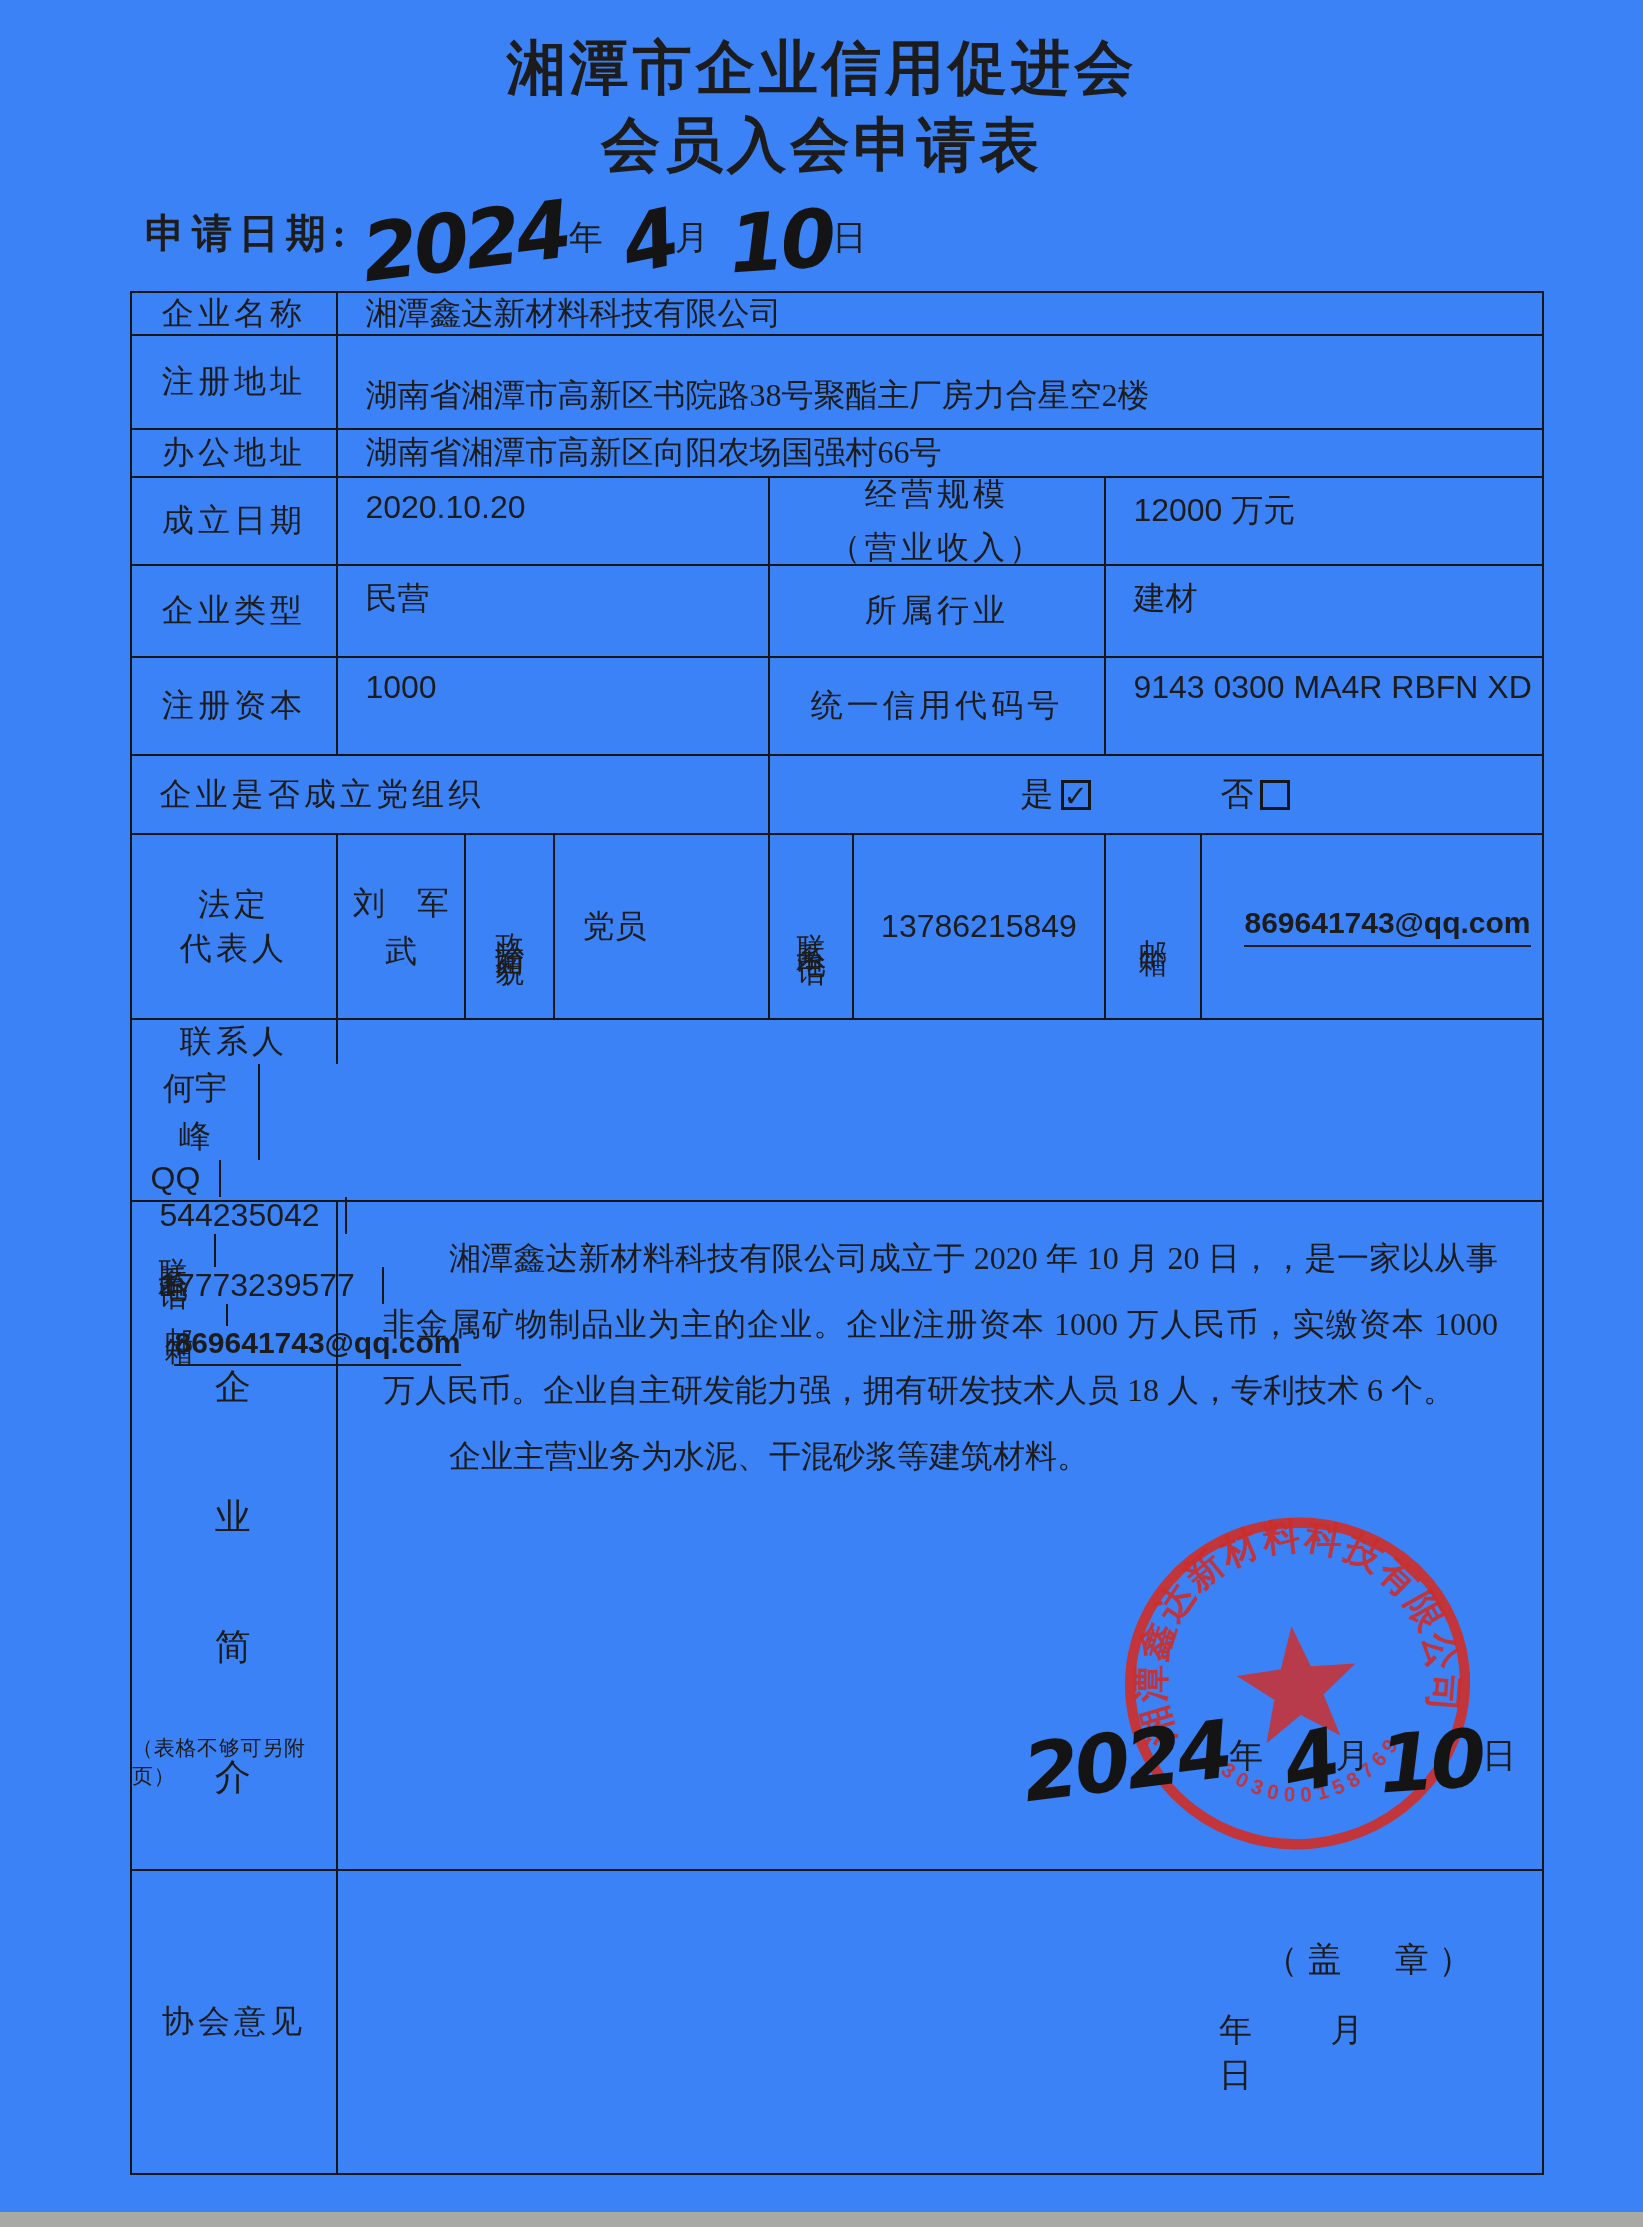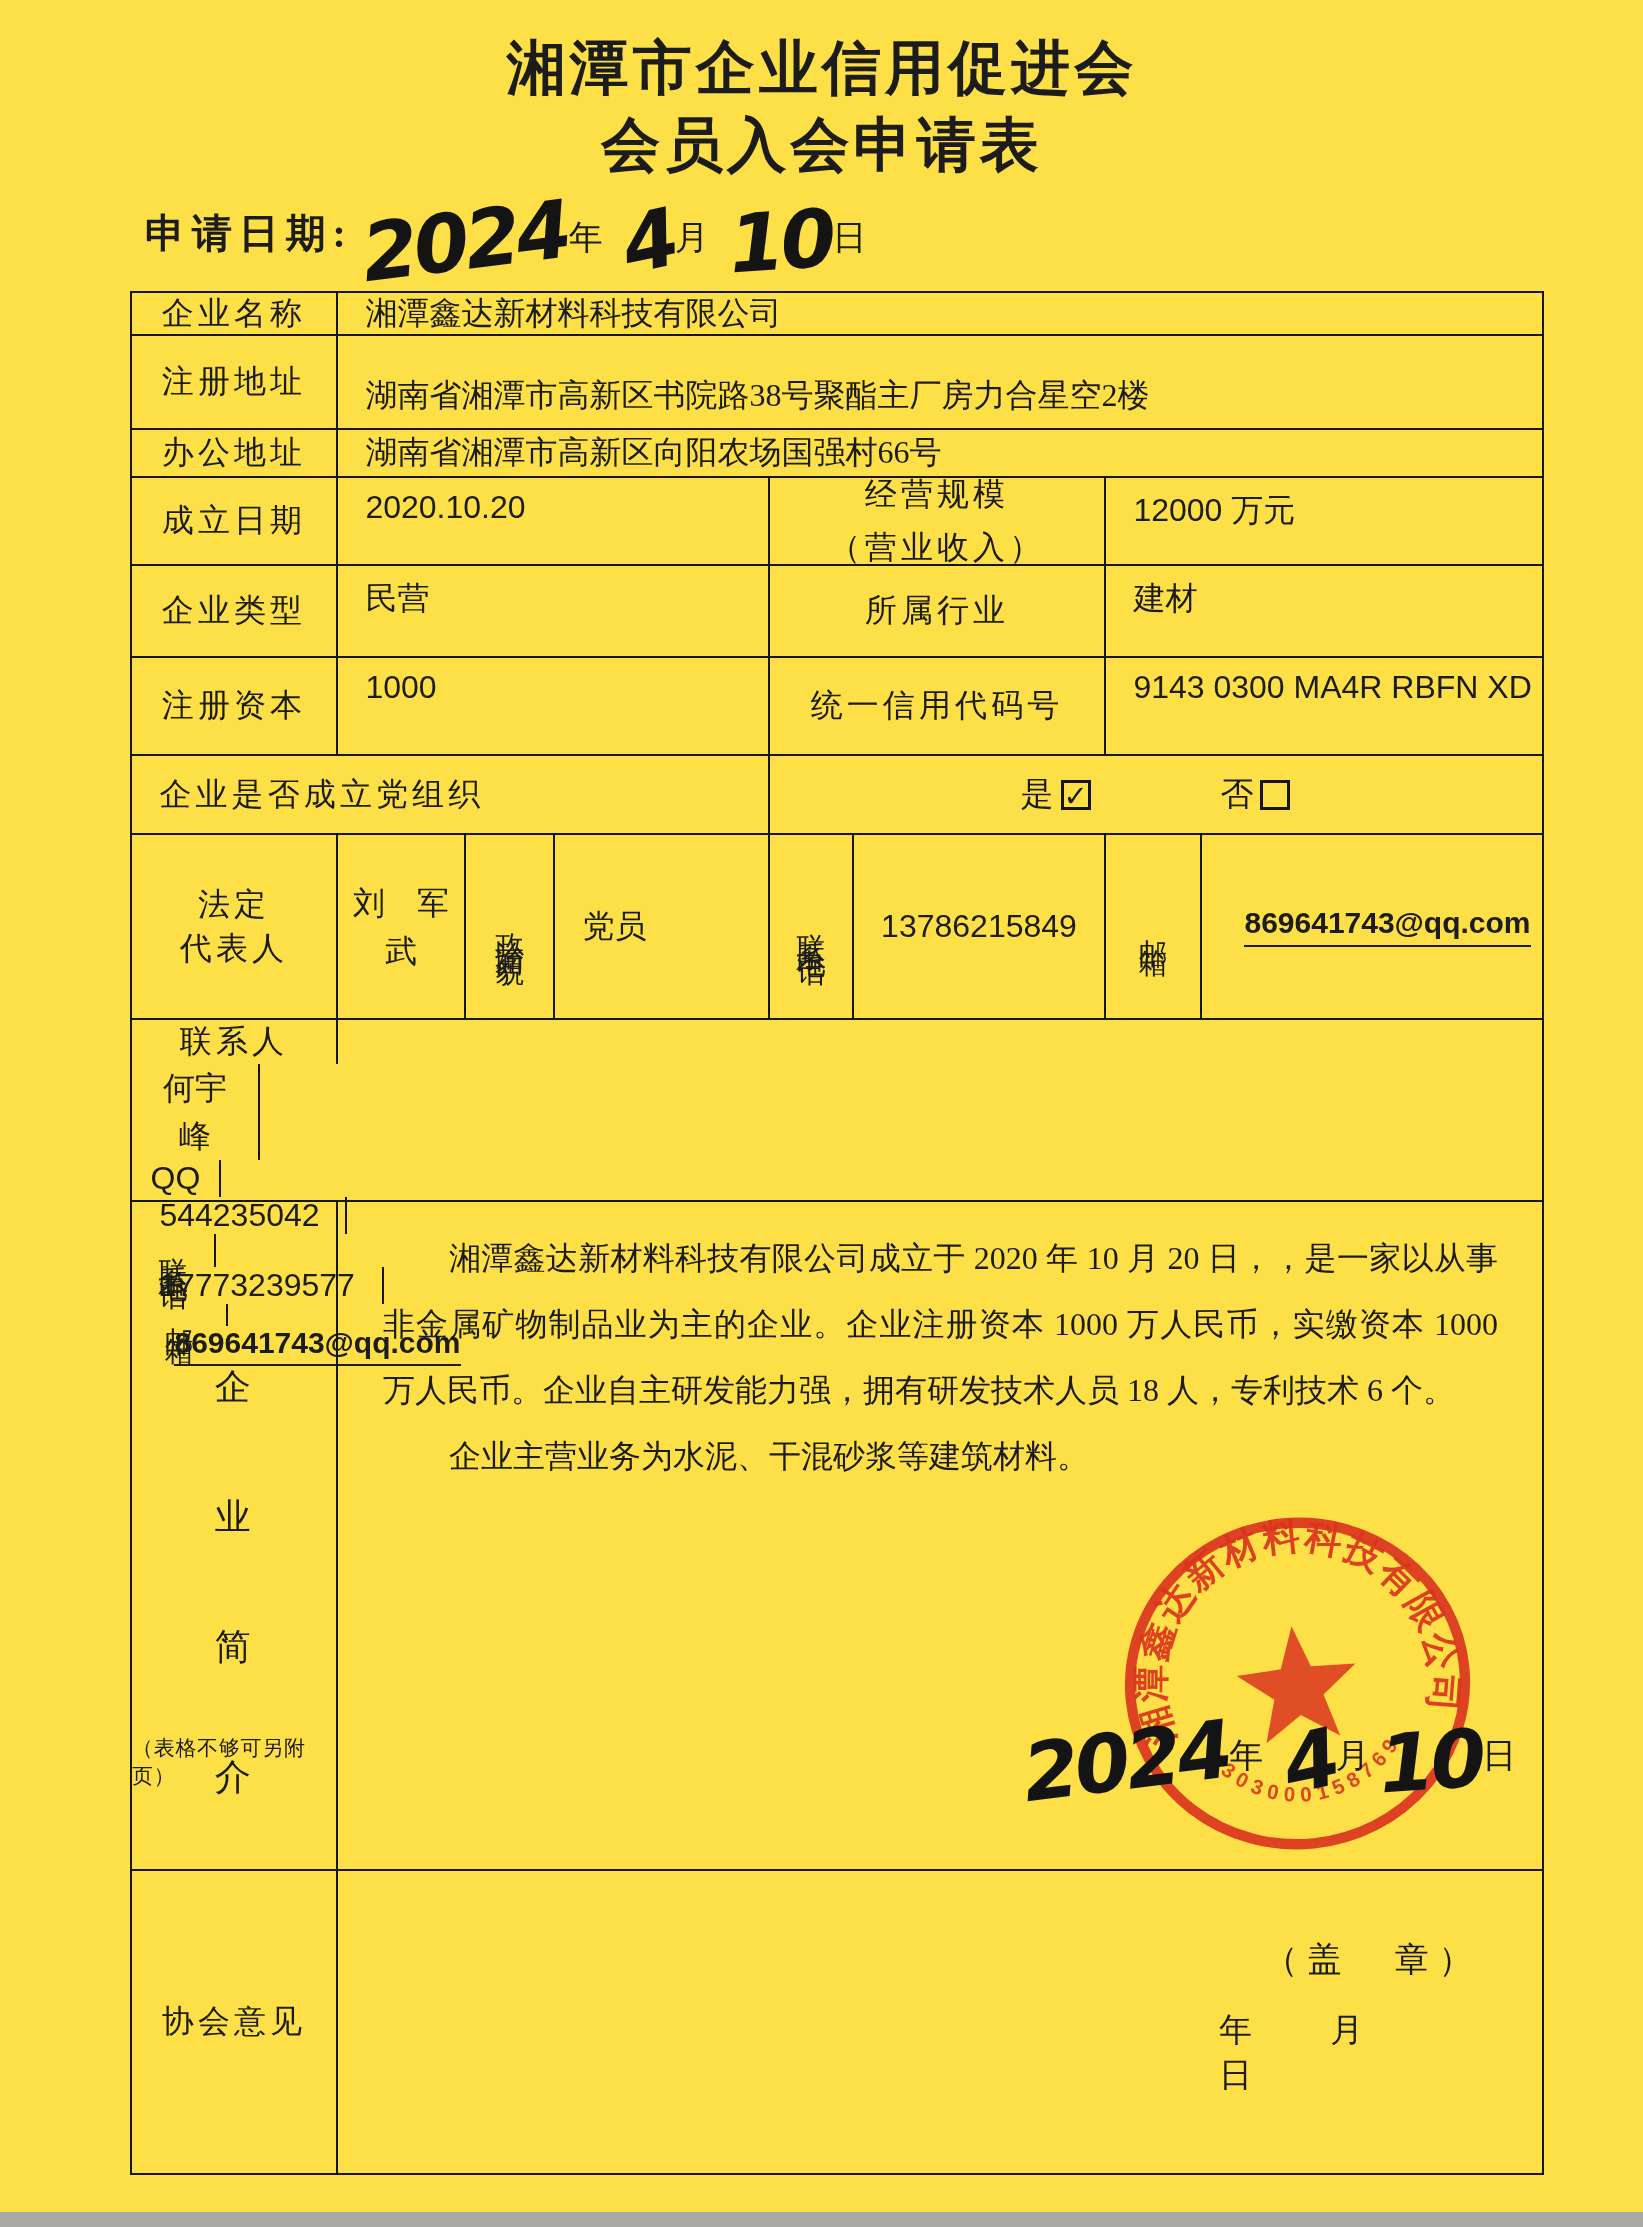--- a/index.html
+++ b/index.html
@@ -1,21 +1,21 @@
 <!DOCTYPE html>
 <html style="font-size:11px"><head>
 <meta charset="utf-8">
 <style>
   html,body{margin:0;padding:0;background:#e9e9e7;}
   .page{
     position:relative;
     width:1644px;
     height:2227px;
     margin:0 auto;
-    background:#fde047;
+    background:#3b82f6;
     overflow:hidden;
     font-family:"Liberation Serif","DejaVu Serif",serif;
     color:#1c1c1c;
   }
   .scan-edge{position:absolute;left:0;bottom:0;width:100%;height:15px;background:#a8a9a4;}
 
   
   .title{position:absolute;top:30px;left:0;width:100%;text-align:center;
     font-weight:700;font-size:59px;line-height:77px;letter-spacing:4.1px;}
 

